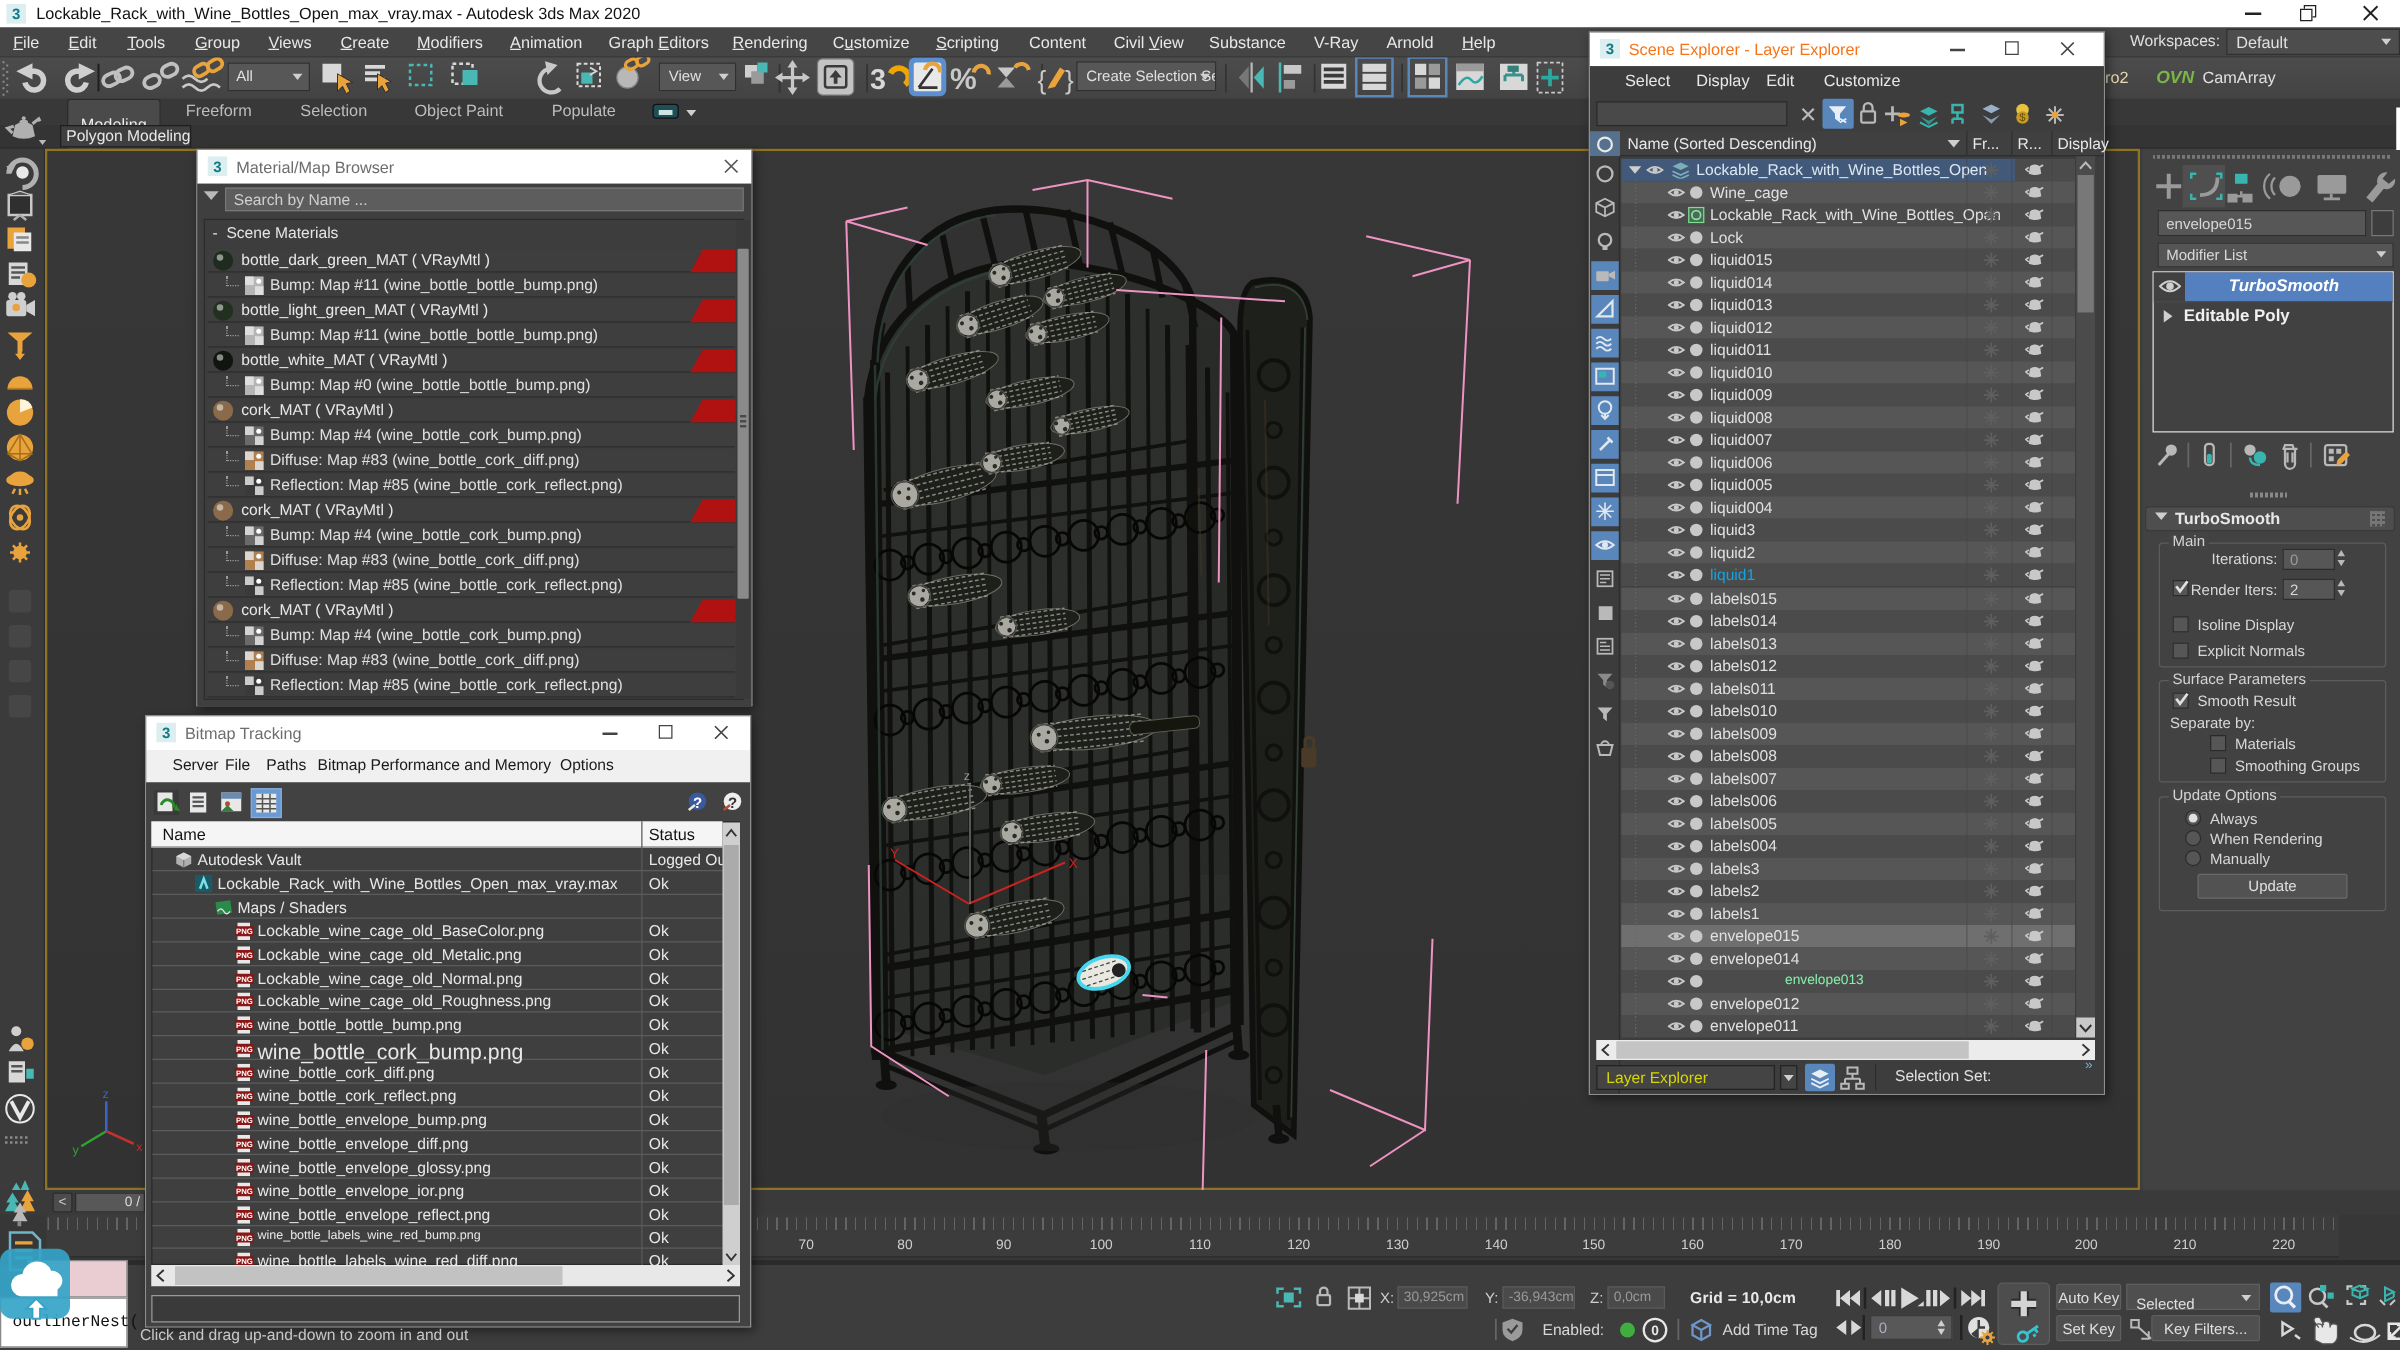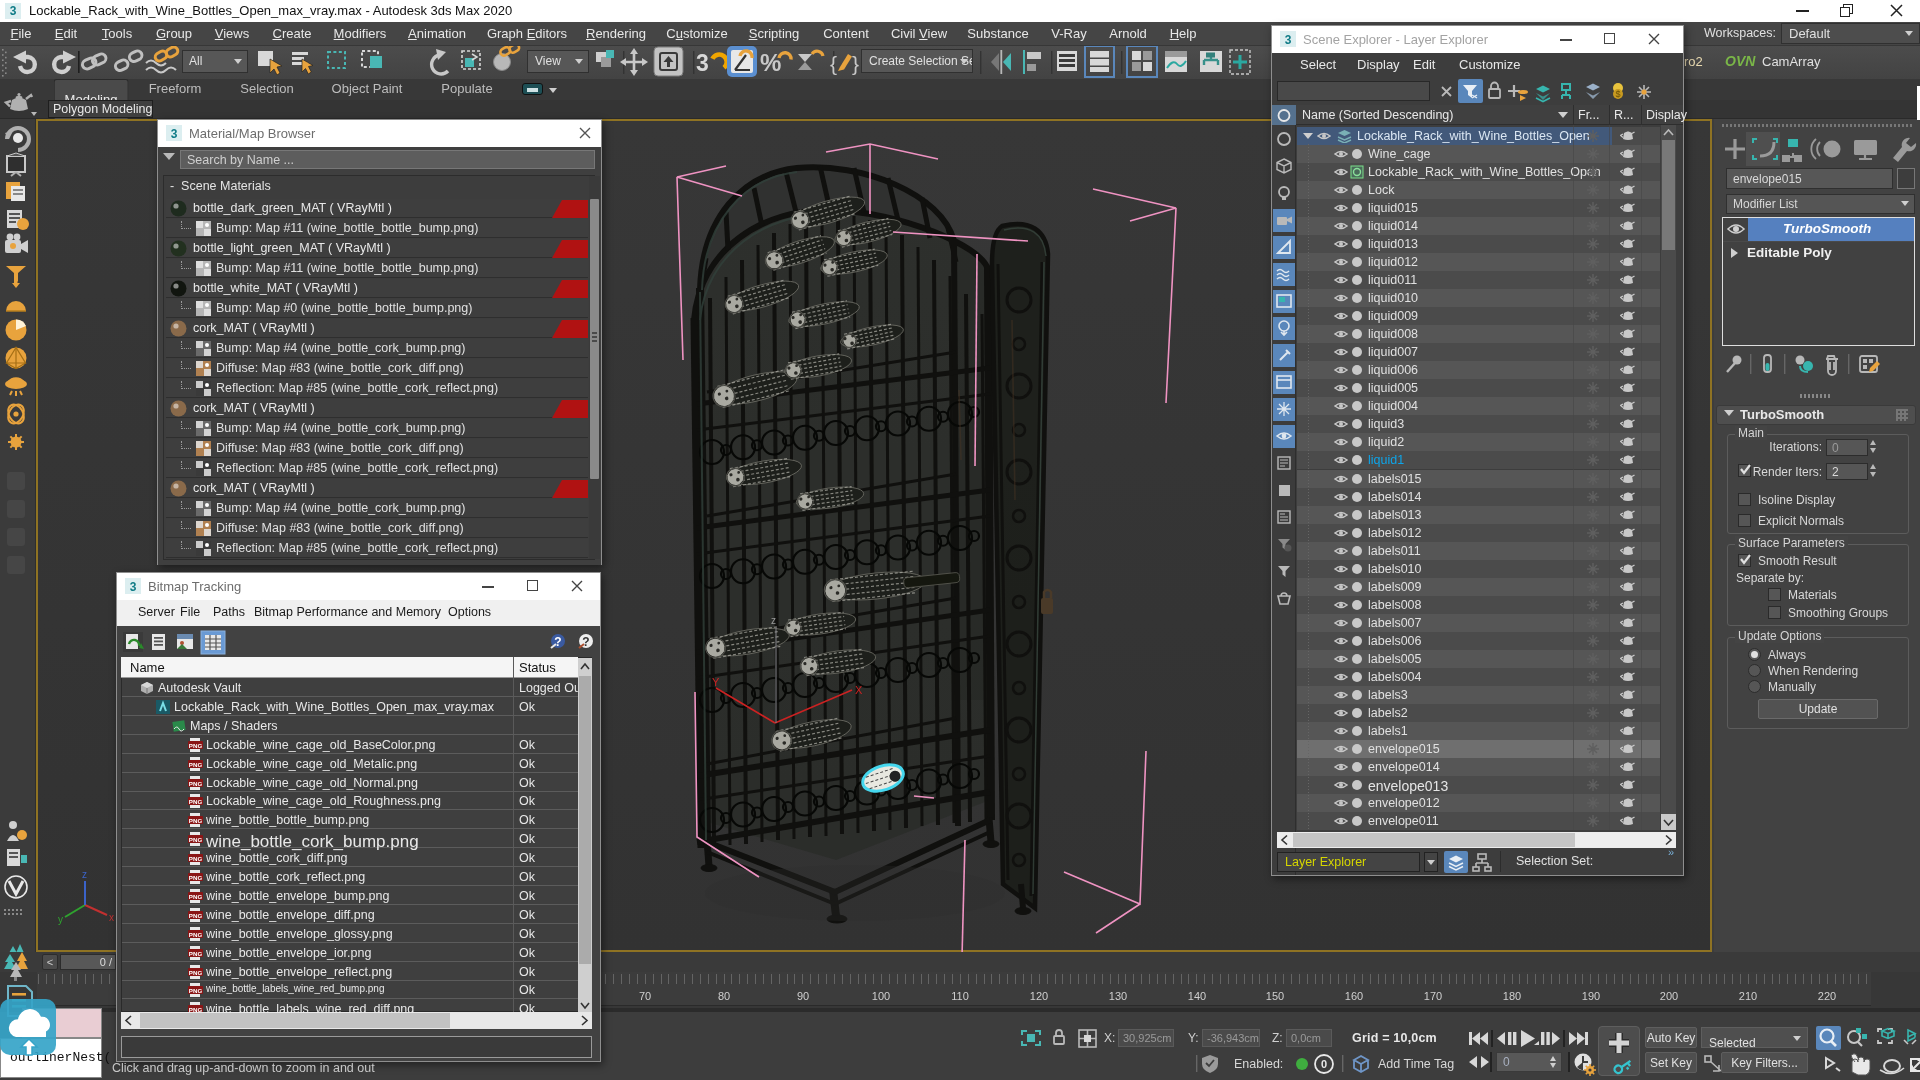--- a/index.html
+++ b/index.html
@@ -1460,21 +1460,21 @@
     <path d="M7,4 l5,4.5 l-5,4.5" stroke="#333" stroke-width="1.6" fill="none"></path>
   </svg>
 <div class="a" style="left:140px;top:1013px;width:310px;height:15px;background:#c2c2c2"></div>
 <div class="a" style="left:121px;top:1036px;width:471px;height:22px;background:#3a3a3a;border:1px solid #9a9a9a"></div>
 <div class="a win" style="left:1271px;top:25px;width:413px;height:851px"></div>
 <div class="a wtitle" style="left:1272px;top:26px;width:411px;height:27px"></div>
 <svg class="a" style="left:1280px;top:31px" width="16" height="16">
     <rect width="16" height="16" fill="#dceef0"></rect>
     <text x="8" y="12.5" font-size="12" font-weight="bold" fill="#0e7b86" text-anchor="middle" font-family="Liberation Sans">3</text>
   </svg>
-<div class="a tx" style="left:1303px;top:32px;font-size:13px;color:#a3a3a3">Scene Explorer - Layer Explorer</div>
+<div class="a tx" style="left:1303px;top:32px;font-size:13px;color:#f97316">Scene Explorer - Layer Explorer</div>
 <div class="a" style="left:1560px;top:39px;width:12px;height:1.6px;background:#444"></div>
 <div class="a" style="left:1604px;top:33px;width:11px;height:11px;border:1.4px solid #444"></div>
 <svg class="a" style="left:1647px;top:32px" width="14" height="14">
     <path d="M2,2 L12,12 M12,2 L2,12" stroke="#444" stroke-width="1.4"></path>
   </svg>
 <div class="a" style="left:1272px;top:53px;width:411px;height:822px;background:#3d3d3d"></div>
 <div class="a tx" style="left:1300px;top:57px;font-size:13px;color:#e8e8e8">Select</div>
 <div class="a tx" style="left:1357px;top:57px;font-size:13px;color:#e8e8e8">Display</div>
 <div class="a tx" style="left:1413px;top:57px;font-size:13px;color:#e8e8e8">Edit</div>
 <div class="a tx" style="left:1459px;top:57px;font-size:13px;color:#e8e8e8">Customize</div>
@@ -2192,21 +2192,21 @@
     <path d="M3,4 l-2.5,1.5 l2.5,2" fill="none" stroke="#c8c8c8" stroke-width="1.2"></path>
     <path d="M12,3.5 l2.5,-1.5" stroke="#c8c8c8" stroke-width="1.4"></path>
     <ellipse cx="8" cy="2.6" rx="1.8" ry="0.9" fill="#c8c8c8"></ellipse>
   </svg>
 <div class="a" style="left:1297px;top:776.3px;width:363px;height:18.1px;background:#4b4b4b"></div>
 <svg class="a" style="left:1334px;top:779.3px" width="14" height="12">
     <path d="M1,6 Q7,1 13,6 Q7,11 1,6 Z" fill="none" stroke="#c8c8c8" stroke-width="1.5"></path>
     <circle cx="7" cy="6" r="2" fill="#c8c8c8"></circle>
   </svg>
 <div class="a" style="left:1352px;top:780.3px;width:10px;height:10px;border-radius:50%;background:#c8c8c8"></div>
-<div class="a tx" style="left:1368px;top:778.3px;font-size:14px;color:#e5e5e5">envelope013</div>
+<div class="a tx" style="left:1428px;top:778.3px;font-size:11px;color:#86efac">envelope013</div>
 <svg class="a" style="left:1586px;top:778.3px" width="14" height="14">
     <path d="M7,1 v12 M1,7 h12 M3,3 l8,8 M11,3 l-8,8" stroke="#5f5f5f" stroke-width="1.4"></path>
   </svg>
 <svg class="a" style="left:1620px;top:779.3px" width="16" height="12">
     <path d="M4,3 q4,-3 8,0 l1,6 q-5,2 -10,0 z" fill="#c8c8c8"></path>
     <path d="M3,4 l-2.5,1.5 l2.5,2" fill="none" stroke="#c8c8c8" stroke-width="1.2"></path>
     <path d="M12,3.5 l2.5,-1.5" stroke="#c8c8c8" stroke-width="1.4"></path>
     <ellipse cx="8" cy="2.6" rx="1.8" ry="0.9" fill="#c8c8c8"></ellipse>
   </svg>
 <div class="a" style="left:1297px;top:794.3px;width:363px;height:18.1px;background:#565656"></div>

